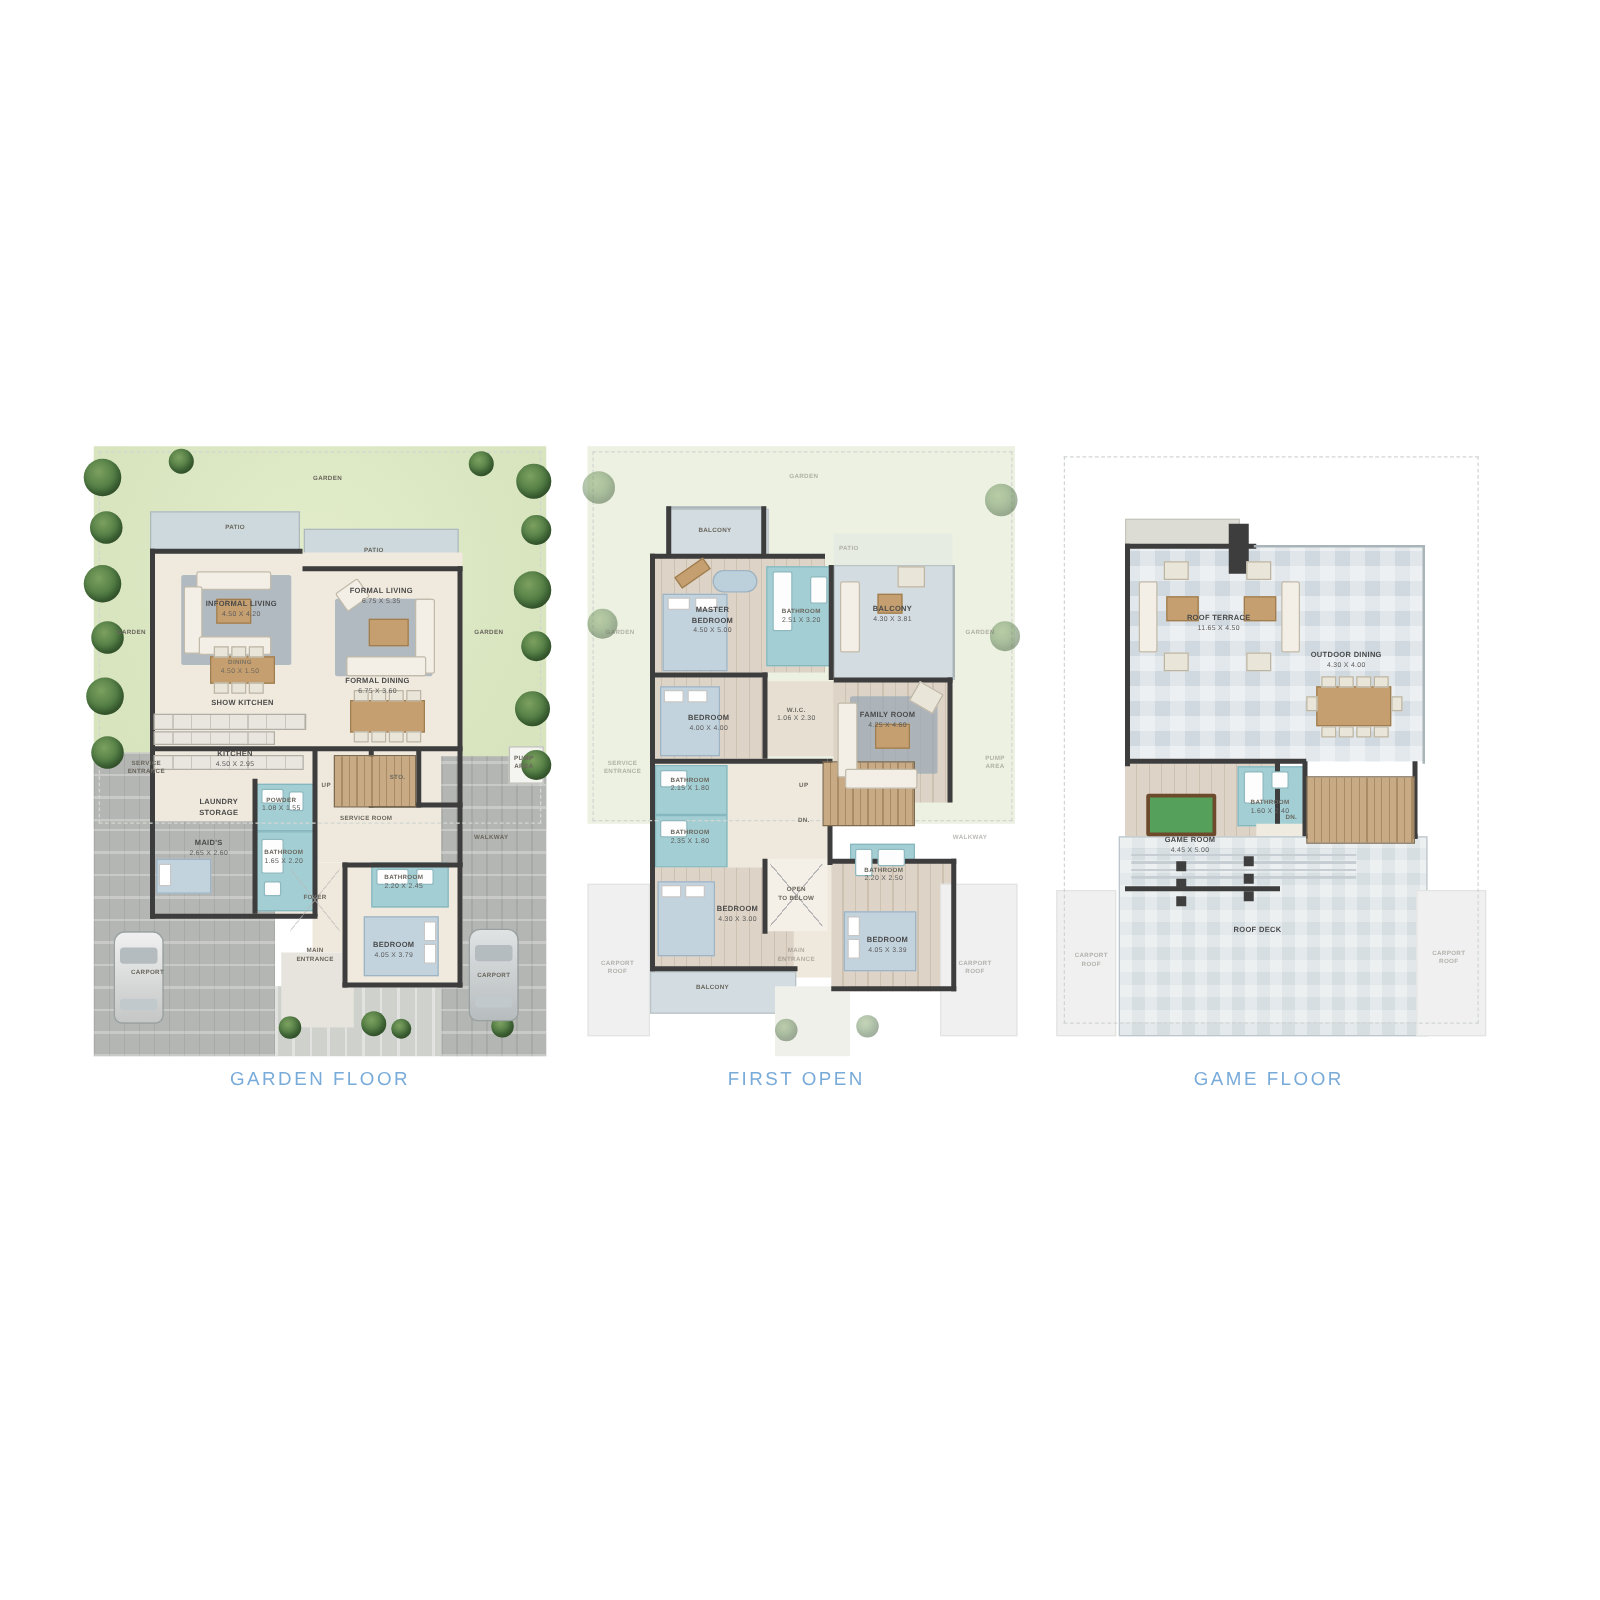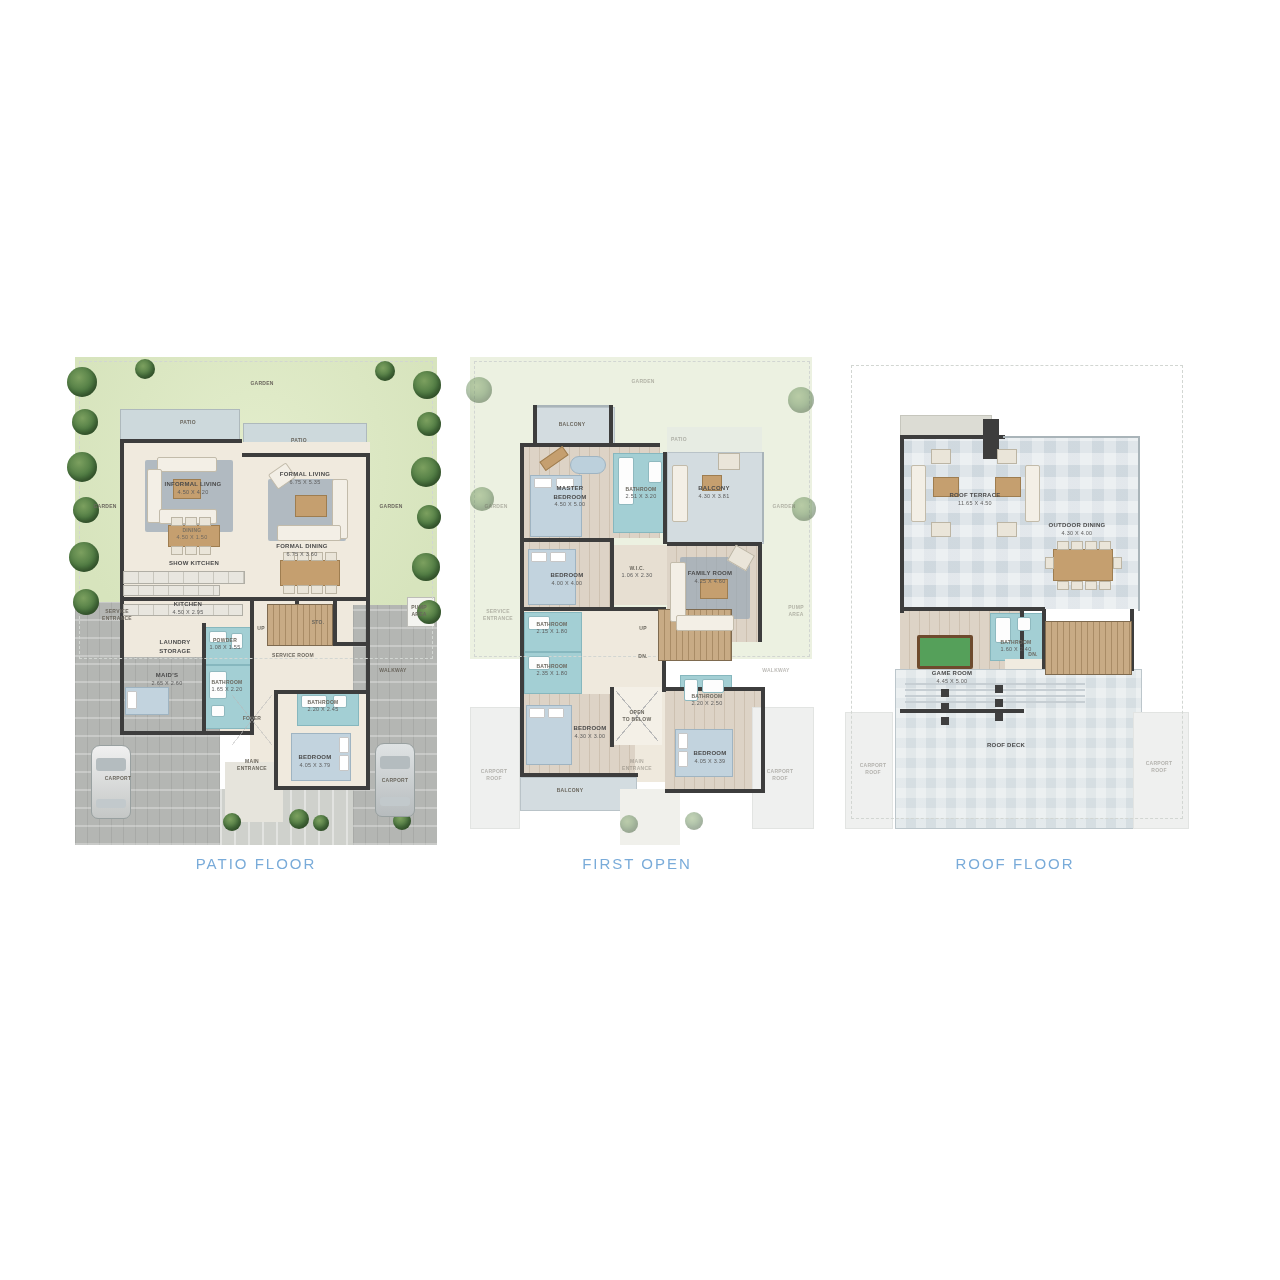--- a/index.html
+++ b/index.html
@@ -245,21 +245,21 @@
 ENTRANCE</span>
     </div>
   <div class="L" style="left:240px;top:404px">
       <span class="n">BEDROOM</span>
       <span class="d">4.05 X 3.79</span>
     </div>
   <div class="L" style="left:320px;top:424px">
       <span class="n tiny">CARPORT</span>
     </div>
 </div>
-<div class="floor-label" style="left:256px;top:855px">PATIO FLOOR</div>
+<div class="floor-label" style="left:256px;top:855px">GARDEN FLOOR</div>
 
 <div class="plan" style="left:470px;top:357px;width:342px;height:488px">
   <div class="z faintgreen" style="left:0;top:0;width:342px;height:302px"></div>
   <div class="dash" style="left:4px;top:4px;width:334px;height:294px"></div>
   <div class="z balc" style="left:63px;top:50px;width:80px;height:38px"></div>
   <div class="z" style="left:197px;top:70px;width:95px;height:25px;background:#e4e9e4;opacity:.6"></div>
   <div class="z wood" style="left:50px;top:88px;width:140px;height:93px"></div>
   <div class="z teal" style="left:143px;top:96px;width:57px;height:78px"></div>
   <div class="z balc" style="left:197px;top:95px;width:95px;height:90px"></div>
   <div class="z wood" style="left:50px;top:185px;width:92px;height:65px"></div>
@@ -511,13 +511,13 @@
     </div>
   <div class="L faint" style="left:28px;top:412px">
       <span class="n tiny">CARPORT
 ROOF</span>
     </div>
   <div class="L faint" style="left:314px;top:410px">
       <span class="n tiny">CARPORT
 ROOF</span>
     </div>
 </div>
-<div class="floor-label" style="left:1015px;top:855px">ROOF FLOOR</div>
+<div class="floor-label" style="left:1015px;top:855px">GAME FLOOR</div>
 
 </body></html>

